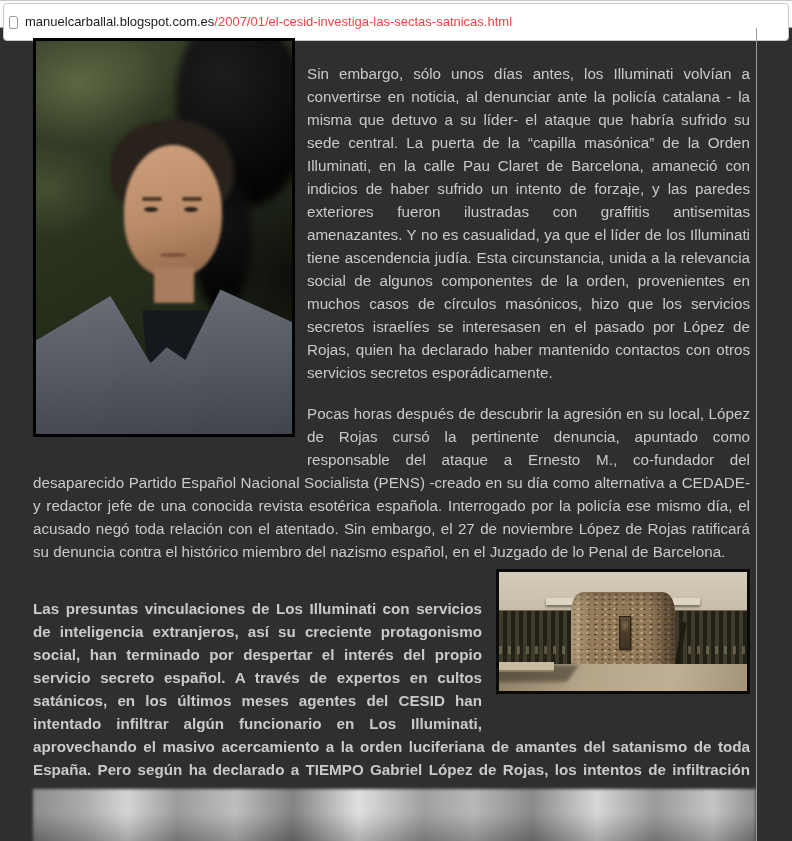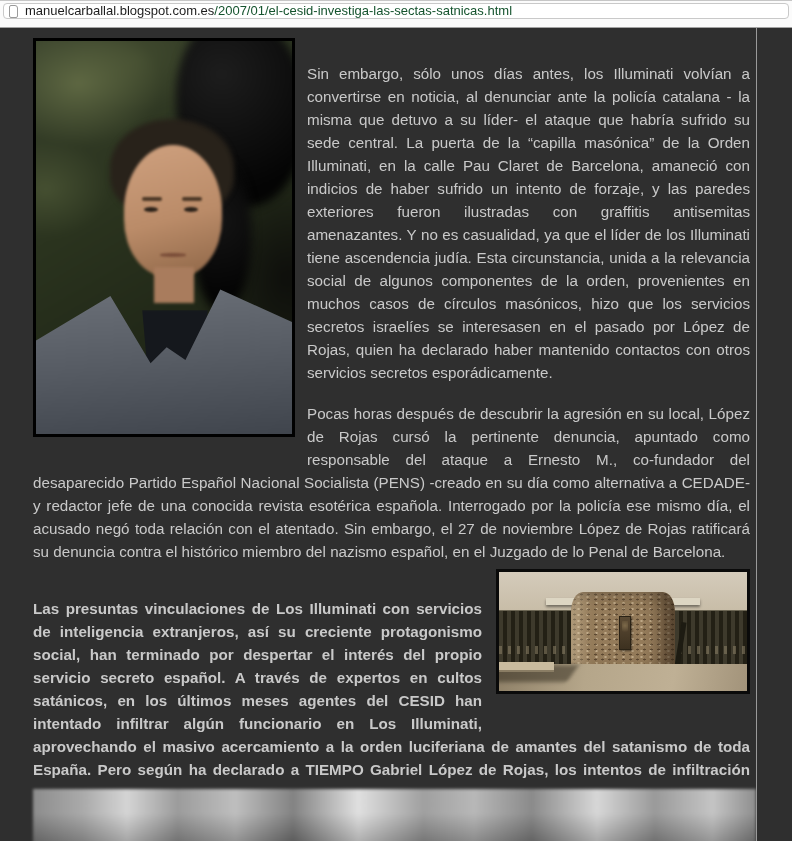--- a/index.html
+++ b/index.html
@@ -11,34 +11,34 @@
   }
 
   
   .addressbar {
     height: 28px; background: #fbfbfb;
     border-top: 1px solid #c6c6c6;
     border-bottom: 1px solid #a3a3a3;
     padding: 2px 3px;
   }
   .urlfield {
-    height: 16px; background: #ffffff;
+    height: 38px; background: #ffffff;
     border: 1px solid #c9c9c9; border-radius: 4px;
     display: flex; align-items: center;
     padding: 0 8px 0 4px;
     font-size: 13px; line-height: 22px;
     white-space: nowrap; overflow: hidden;
   }
   .page-icon {
     flex: none; width: 9px; height: 13px;
     border: 1px solid #9a9a9a; border-radius: 2px 3px 2px 2px;
     margin: 0 7px 0 1px; background: #fff;
   }
   .url-domain { color: #1d1d1d; }
-  .url-path   { color: #14532d; }
+  .url-path   { color: #ef4444; }
 
   
   .main {
     margin-right: 35px;
     border-right: 1px solid #9a9a9a;
     min-height: 813px;
     padding: 10px 6px 0 33px;
     font-size: 15.2px; line-height: 23px;
     color: #c9c9c9;
     overflow: hidden;

